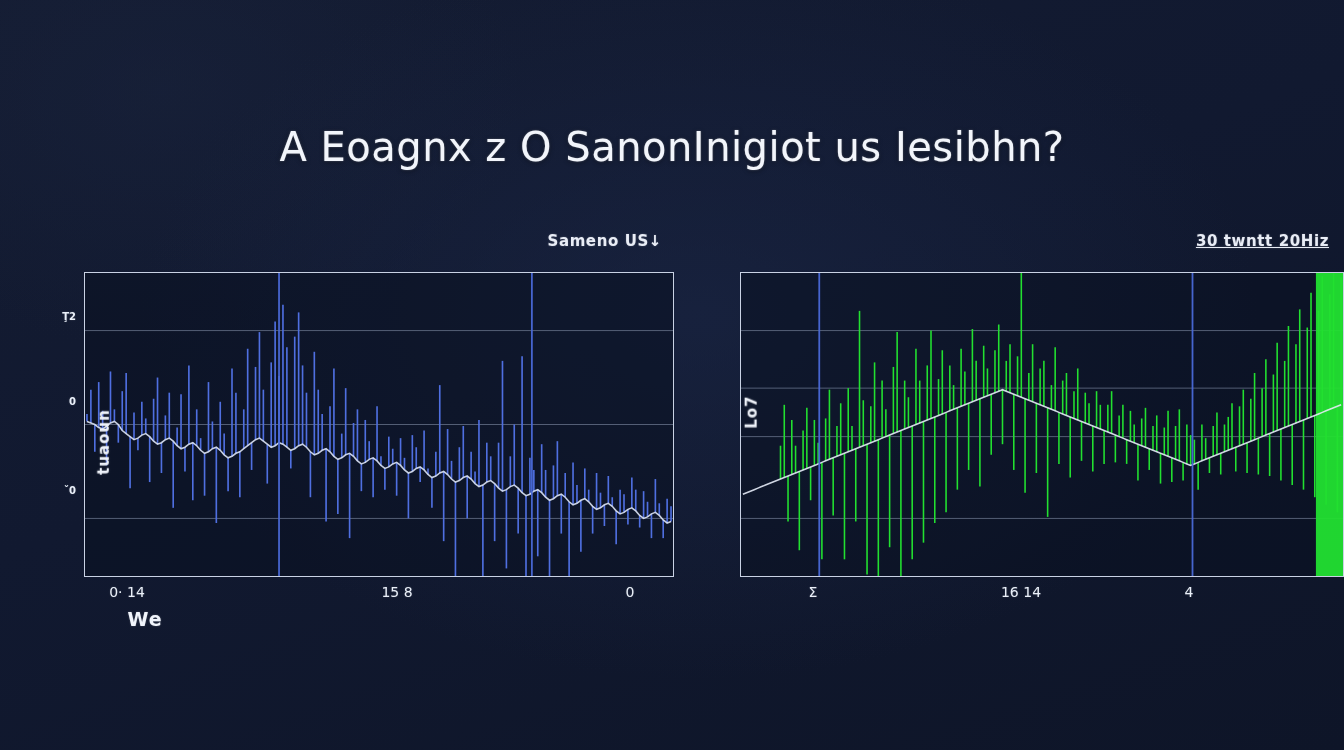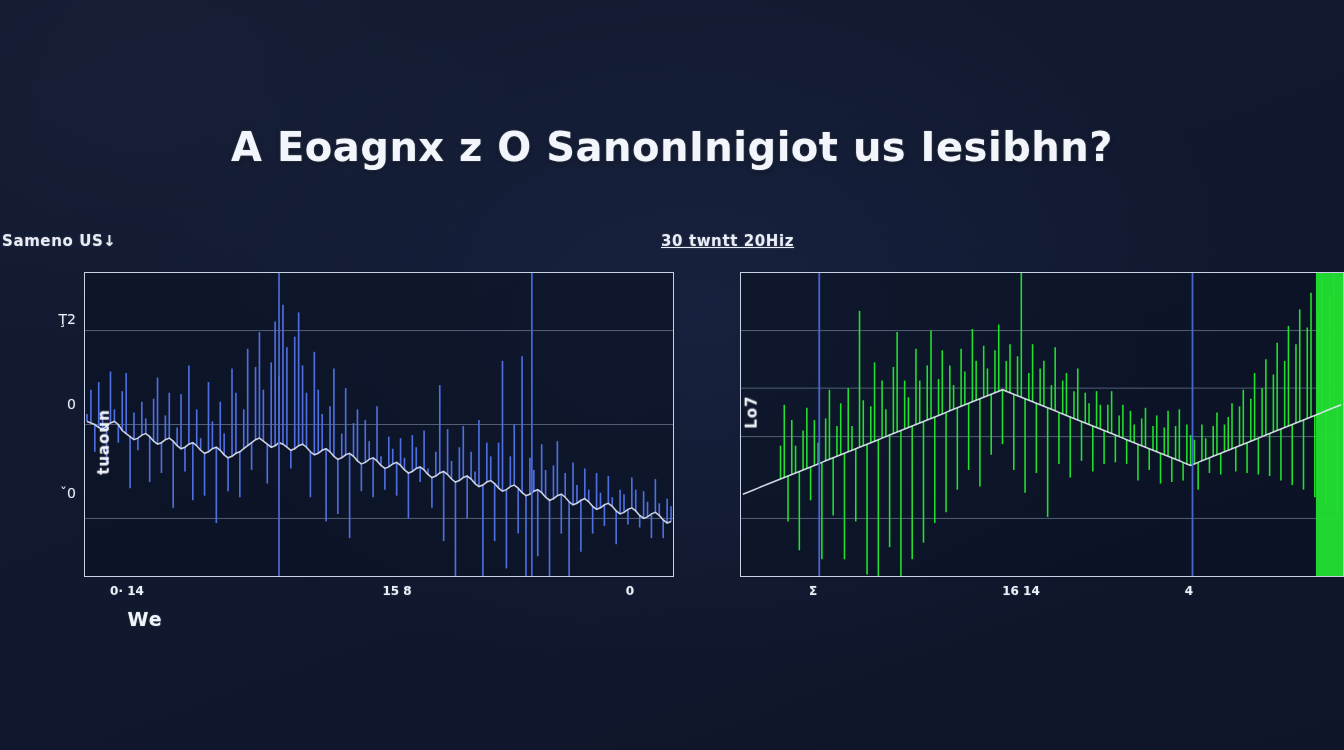--- a/index.html
+++ b/index.html
@@ -24,39 +24,39 @@
     overflow: hidden;
   }
   
   #main-title {
     position: absolute;
     left: 0; right: 0;
     top: 124px;
     text-align: center;
     color: #f2f5fb;
     font-size: 40px;
-    font-weight: 700;
+    font-weight: 400;
     letter-spacing: 0.5px;
     text-shadow: 0 0 2px rgba(255,255,255,0.30), 0 1px 5px rgba(0,0,0,0.45);
     white-space: nowrap;
     filter: blur(0.25px);
   }
   
   .panel {
     position: absolute;
     top: 232px;
   }
   #panel-left  { left: 18px;  width: 660px; }
   #panel-right { left: 676px; width: 668px; }
 
   .panel-title {
     position: absolute;
     top: 0;
     left: 0; right: 0;
-    text-align: left;
+    text-align: right;
     color: #e9edf6;
     font-size: 15px;
     font-weight: 600;
     letter-spacing: 0.6px;
     text-shadow: 0 0 2px rgba(255,255,255,0.25);
     filter: blur(0.3px);
   }
   #panel-left .panel-title  { transform: translateX(-16px); }
   #panel-right .panel-title { transform: translateX(-15px); text-decoration: underline; }
 
@@ -86,32 +86,32 @@
     text-shadow: 0 0 2px rgba(255,255,255,0.22);
     filter: blur(0.35px);
   }
   #ylabel-left  { left: -14px; top: 160px; }
   #ylabel-right { left: -6px;  top: 130px; }
 
   .ytick {
     position: absolute;
     right: calc(100% + 9px);
     color: #eaf0f9;
-    font-size: 14px;
-    font-weight: 400;
+    font-size: 10px;
+    font-weight: 700;
     white-space: nowrap;
     text-shadow: 0 0 2px rgba(255,255,255,0.2);
     filter: blur(0.3px);
   }
   .xtick {
     position: absolute;
     top: calc(100% + 8px);
     color: #eaf0f9;
-    font-size: 12px;
-    font-weight: 700;
+    font-size: 14px;
+    font-weight: 400;
     white-space: nowrap;
     transform: translateX(-50%);
     text-shadow: 0 0 2px rgba(255,255,255,0.2);
     filter: blur(0.3px);
   }
   .xlabel {
     position: absolute;
     top: calc(100% + 32px);
     left: 0; right: 0;
     text-align: center;

